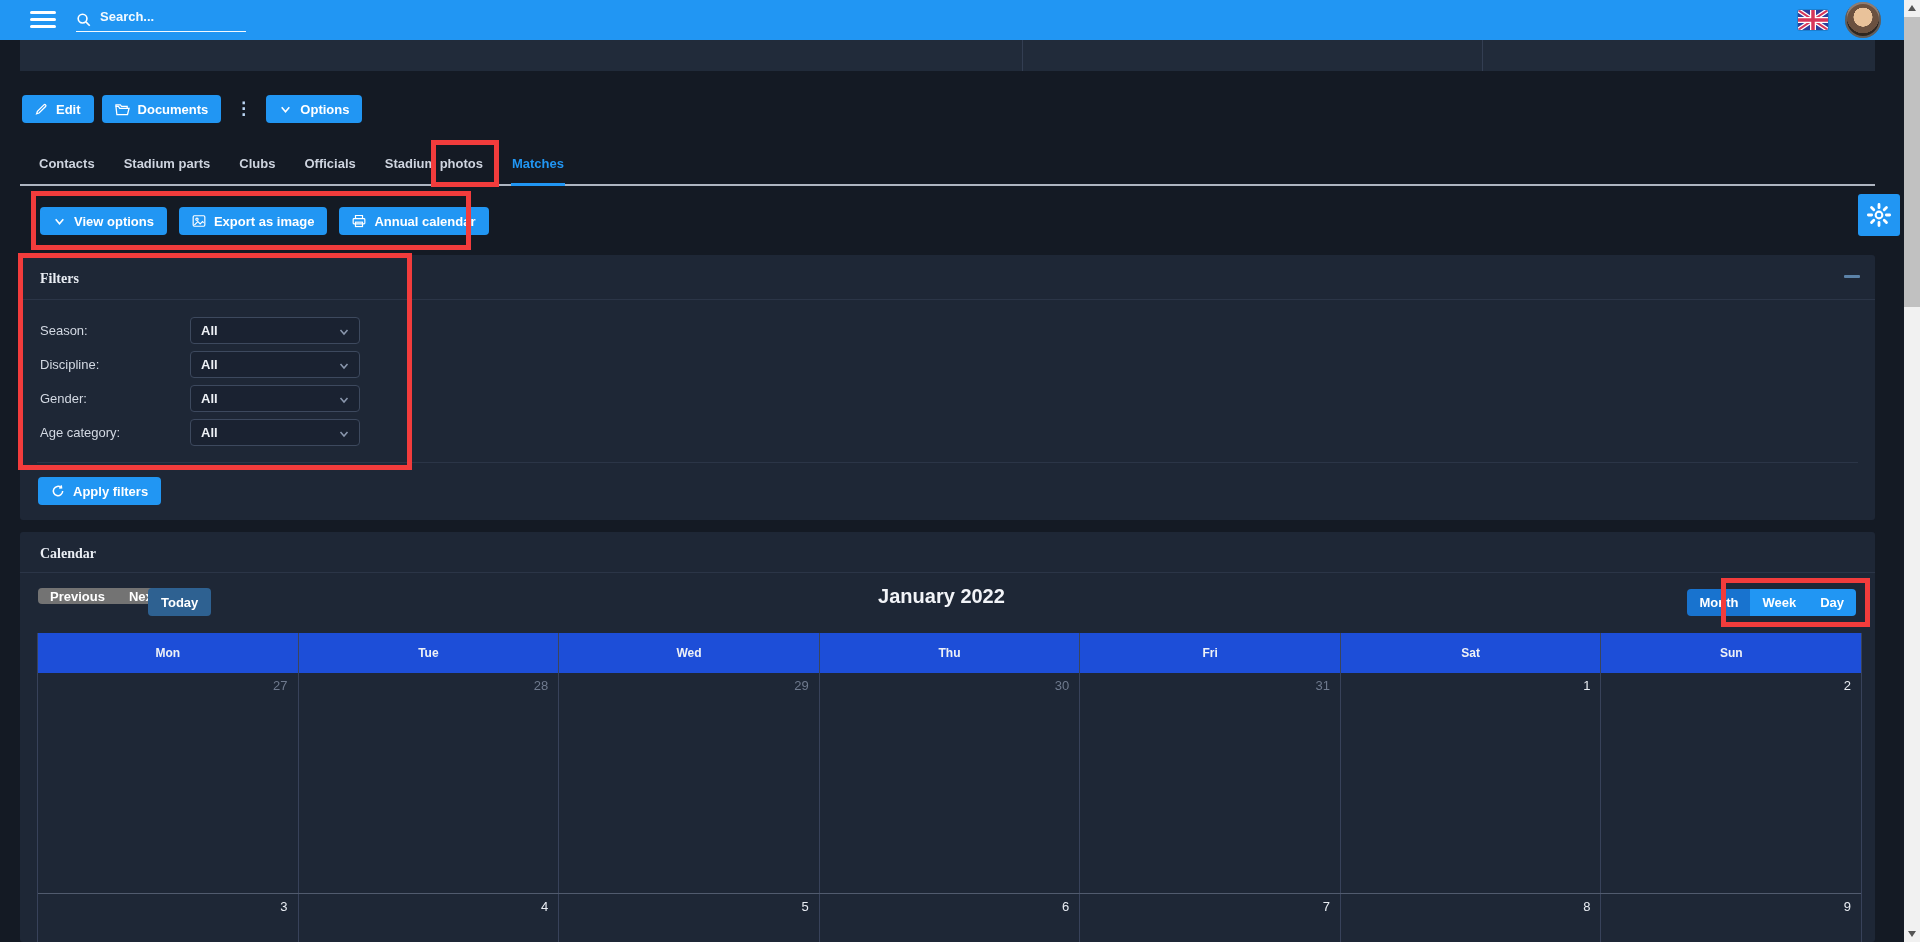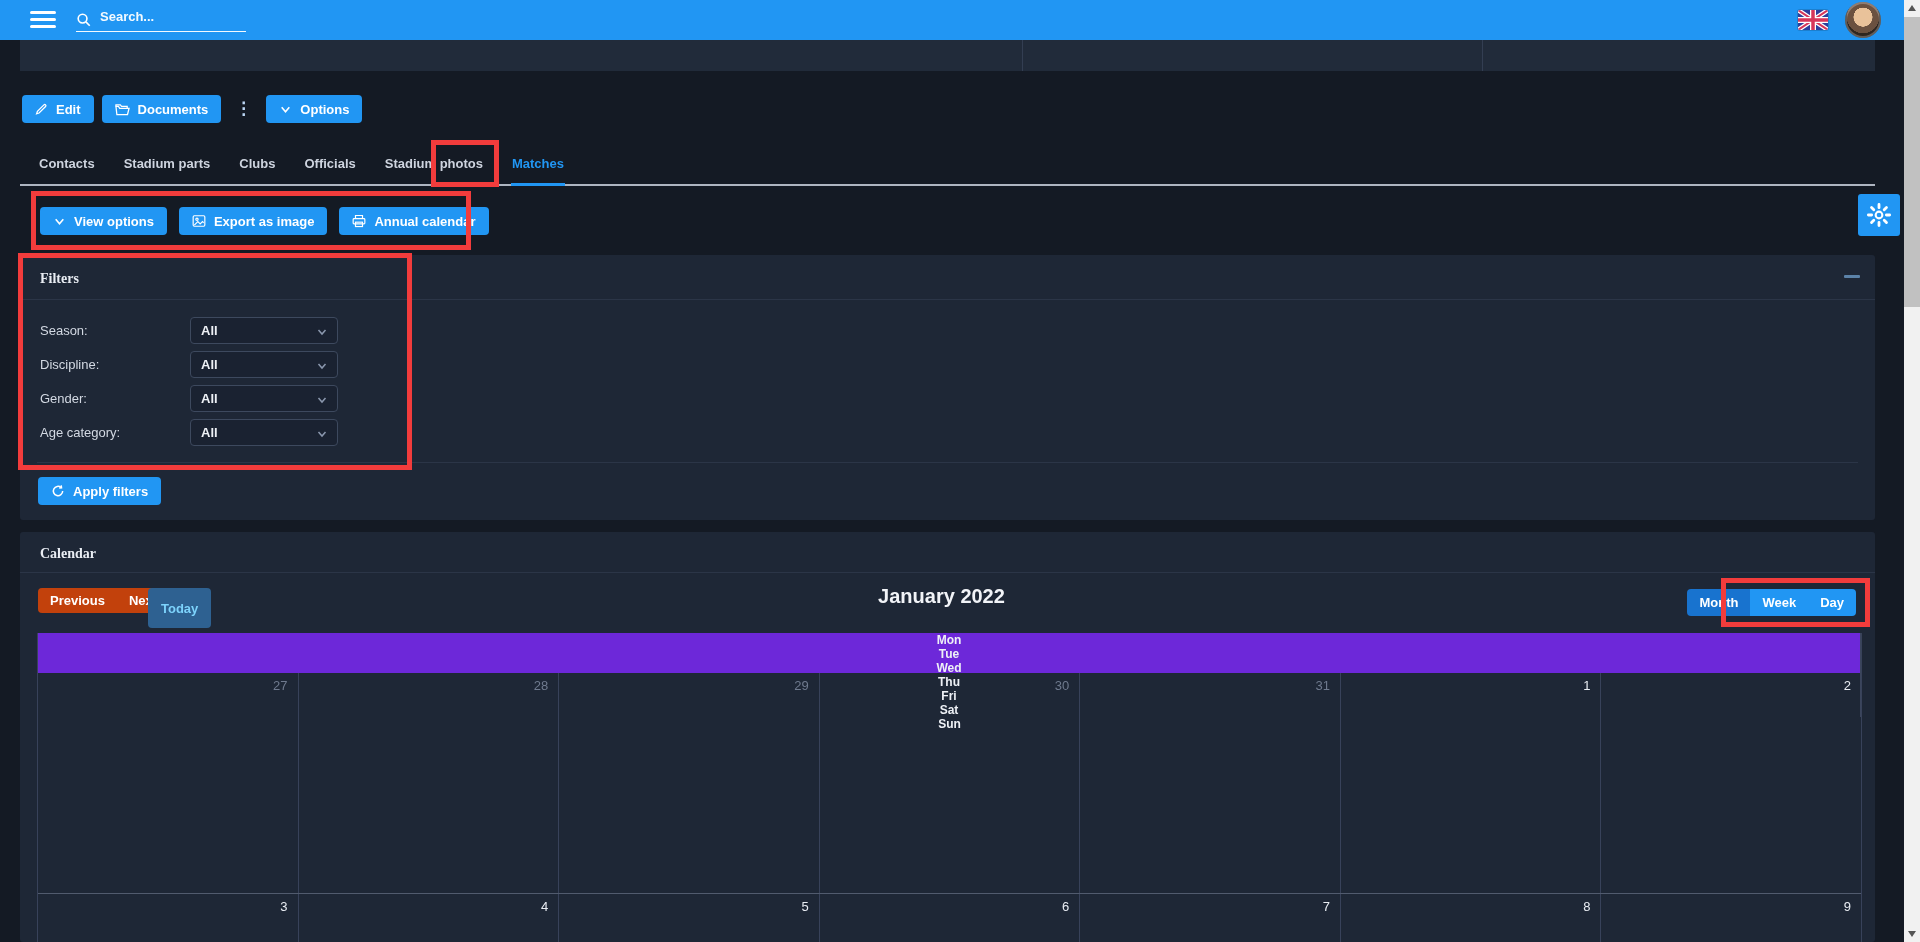--- a/index.html
+++ b/index.html
@@ -55,38 +55,38 @@
   .panel { position:absolute; left:20px; width:1855px; background:#1e2736; border-radius:3px; }
   .panel-title { position:absolute; left:20px; font-size:14px; font-weight:bold; color:#e9edf3;font-family:Liberation Serif, serif; }
   .hdiv { position:absolute; left:0; right:0; height:1px; background:#2b3547; }
   .hdiv.inset { left:17px; right:17px; }
 
   #filtersPanel { top:255px; height:265px; }
   .collapse-btn { position:absolute; right:13px; top:20px; width:18px; height:10px; cursor:pointer; }
   .collapse-btn i { display:block; width:16px; height:3px; background:#5b82a8; border-radius:1px; }
 
   .frow-label { position:absolute; left:20px; font-size:13px; color:#d3d9e3; }
-  .fselect { position:absolute; left:170px; width:148px; height:27px; background:#1a2231; border:1px solid #3d495e; border-radius:4px;
+  .fselect { position:absolute; left:170px; width:170px; height:27px; background:#1a2231; border:1px solid #3d495e; border-radius:4px;
       color:#eef1f6; font-size:13px; font-weight:bold; display:flex; align-items:center; padding:0 10px; cursor:pointer; }
   .fselect svg { position:absolute; right:9px; top:8px; }
 
   #calendarPanel { top:532px; height:410px; }
 
-  .prevnext { position:absolute; left:18px; top:56px; height:25px; background:#c2410c; border-radius:4px; display:flex; align-items:center; }
+  .prevnext { position:absolute; left:18px; top:56px; height:16px; background:#737373; border-radius:4px; display:flex; align-items:center; }
   .prevnext span { color:#fff; font-size:13px; font-weight:bold; padding:0 12px; cursor:pointer; }
-  .todaybtn { position:absolute; left:128px; top:56px; height:40px; background:#2e6191; border:none; border-radius:4px;
-      color:#7dd3fc; font-size:13px; font-weight:bold; padding:0 13px; cursor:pointer; font-family:inherit; }
+  .todaybtn { position:absolute; left:128px; top:56px; height:28px; background:#2e6191; border:none; border-radius:4px;
+      color:#ffffff; font-size:13px; font-weight:bold; padding:0 13px; cursor:pointer; font-family:inherit; }
   .month-title { position:absolute; left:0; right:12px; top:53px; text-align:center; font-size:20px; font-weight:bold; color:#f2f4f8; }
   .views { position:absolute; right:19px; top:57px; height:27px; display:flex; border-radius:4px; overflow:hidden; }
   .views span { background:#2196f3; color:#fff; font-size:13px; font-weight:bold; padding:0 12px; display:flex; align-items:center; cursor:pointer; }
   .views span.active { background:#1873cf; }
 
   
   .cal-grid { position:absolute; left:17px; top:101px; width:1825px; border-left:1px solid #38425a; border-right:1px solid #38425a; }
-  .cal-head { display:flex; height:40px; background:#6d28d9;flex-direction:column; }
+  .cal-head { display:flex; height:40px; background:#1d4ed8; }
   .hcell { flex:1; border-right:1px solid #3b455c; display:flex; align-items:center; justify-content:center;
       font-size:12px; font-weight:bold; color:#eef1f6; }
   .hcell:last-child { border-right:none; }
   .cal-row { display:flex; height:220px; }
   .cal-row.r2 { height:249px; border-top:1px solid #515b6e; }
   .cell { flex:1; border-right:1px solid #38425a; position:relative; cursor:pointer; }
   .cell:last-child { border-right:none; }
   .cell .num { position:absolute; top:5px; right:10px; font-size:13px; color:#e9edf3; }
   .cell.muted .num { color:#6f7a8e;margin-left:26px; }
 

